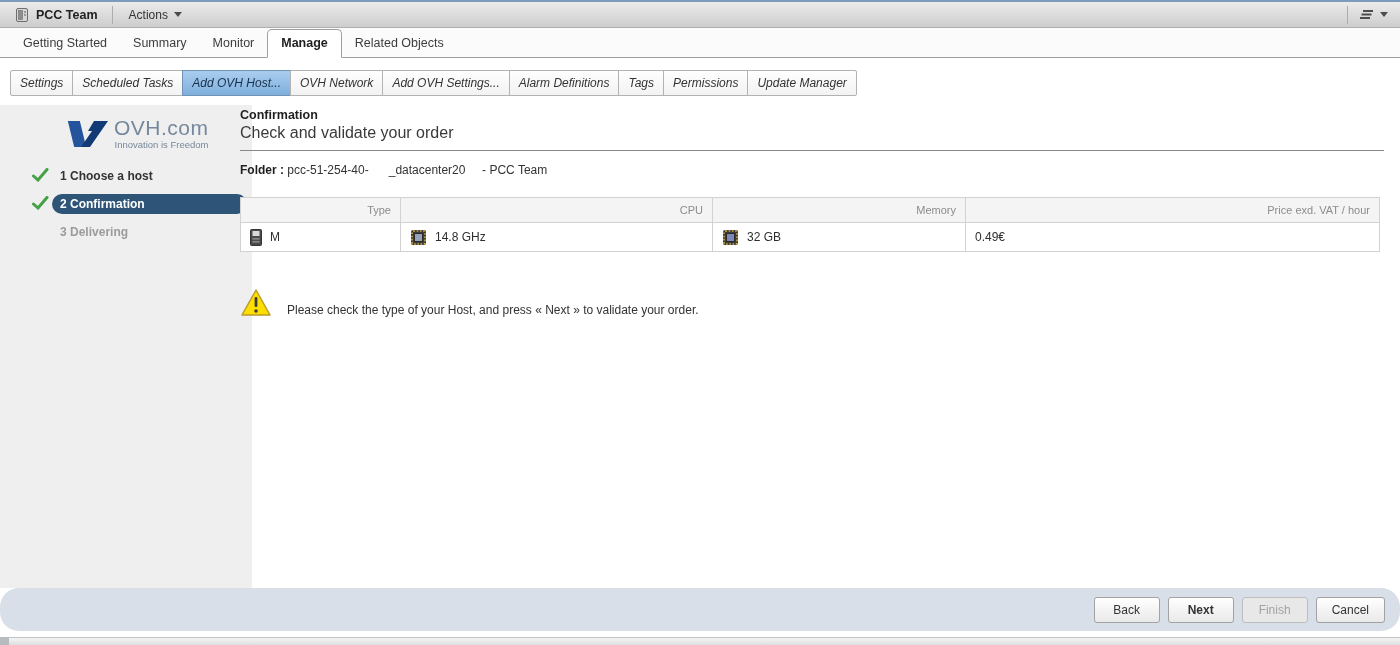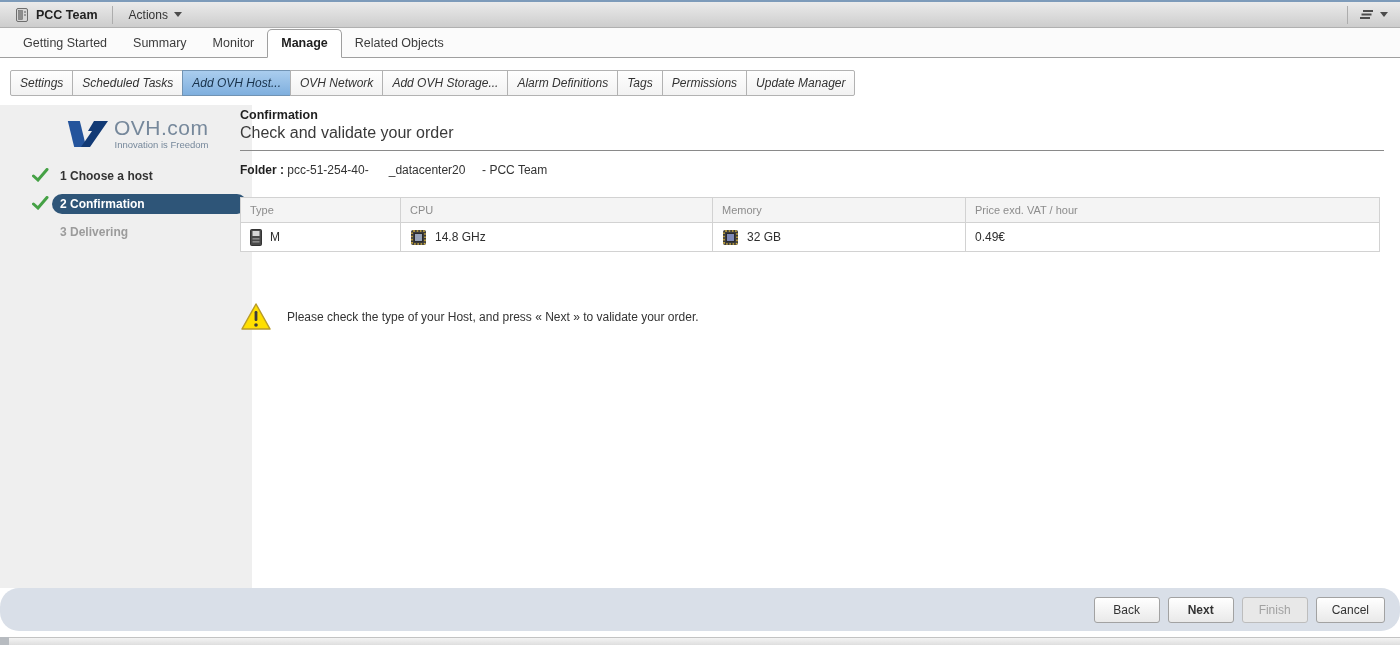--- a/index.html
+++ b/index.html
@@ -47,28 +47,28 @@
 
   
   .main { position:absolute; left:240px; top:108px; width:1144px; }
   .c-title { font-weight:bold; font-size:12.5px; color:#1f1f1f; }
   .c-sub { font-size:16px; color:#3a3a3a; margin-top:2px; }
   .rule { border:none; border-top:1px solid #8a8a8a; margin-top:8px; }
   .folder-line { margin-top:12px; white-space:pre; }
   .folder-label { font-weight:bold; color:#1f1f1f; }
 
   table.order { border-collapse:collapse; margin-top:20px; width:1140px; }
-  table.order th { background:#f4f4f4; border:1px solid #d2d2d2; text-align:left;
+  table.order th { background:#f4f4f4; border:1px solid #d2d2d2; text-align:right;
     font-weight:normal; font-size:11px; color:#8c8c8c; padding:6px 9px; }
   table.order td { border:1px solid #d2d2d2; background:#fff; padding:5px 9px; height:29px;
     font-size:12px; color:#2e2e2e; }
   .cellflex { display:flex; align-items:center; gap:8px; }
   th.col-type{width:160px;} th.col-cpu{width:312px;} th.col-mem{width:253px;}
 
-  .warnrow { display:flex; align-items:center; gap:15px; margin-top:50px; }
+  .warnrow { display:flex; align-items:flex-end; gap:15px; margin-top:36px; }
   .warntext { font-size:12px; color:#333; }
 
   
   .footer { position:absolute; left:0; top:588px; width:1400px; height:43px; background:#d9dfe8;
     display:flex; align-items:center; justify-content:flex-end; gap:8px; padding-right:15px;border-radius:19px; }
   .btn { min-width:66px; height:26px; padding:0 15px; border:1px solid #a2a2a2; border-radius:3px;
     background:linear-gradient(#ffffff,#e9e9e9); font-family:"Liberation Sans",sans-serif;
     font-size:12px; color:#333; cursor:pointer; }
   .btn.primary { font-weight:bold; }
   .btn:disabled { color:#a2a2a2; background:#e8e8e8; border-color:#bdbdbd; cursor:default; }
@@ -117,21 +117,21 @@
   <div class="tab">Monitor</div>
   <div class="tab active">Manage</div>
   <div class="tab">Related Objects</div>
 </div>
 
 <div class="subtabs">
   <div class="subtab">Settings</div>
   <div class="subtab">Scheduled Tasks</div>
   <div class="subtab active">Add OVH Host...</div>
   <div class="subtab">OVH Network</div>
-  <div class="subtab">Add OVH Storage...</div>
+  <div class="subtab">Add OVH Settings...</div>
   <div class="subtab">Alarm Definitions</div>
   <div class="subtab">Tags</div>
   <div class="subtab">Permissions</div>
   <div class="subtab">Update Manager</div>
 </div>
 
 <div class="sidebar">
   <div class="ovh-logo">
     <svg width="46" height="34" viewBox="0 0 46 34">
       <polygon points="2,4 14,4 24,30 12,30" fill="#24549c" transform="skewX(-8)" transform-origin="13 17"></polygon>

